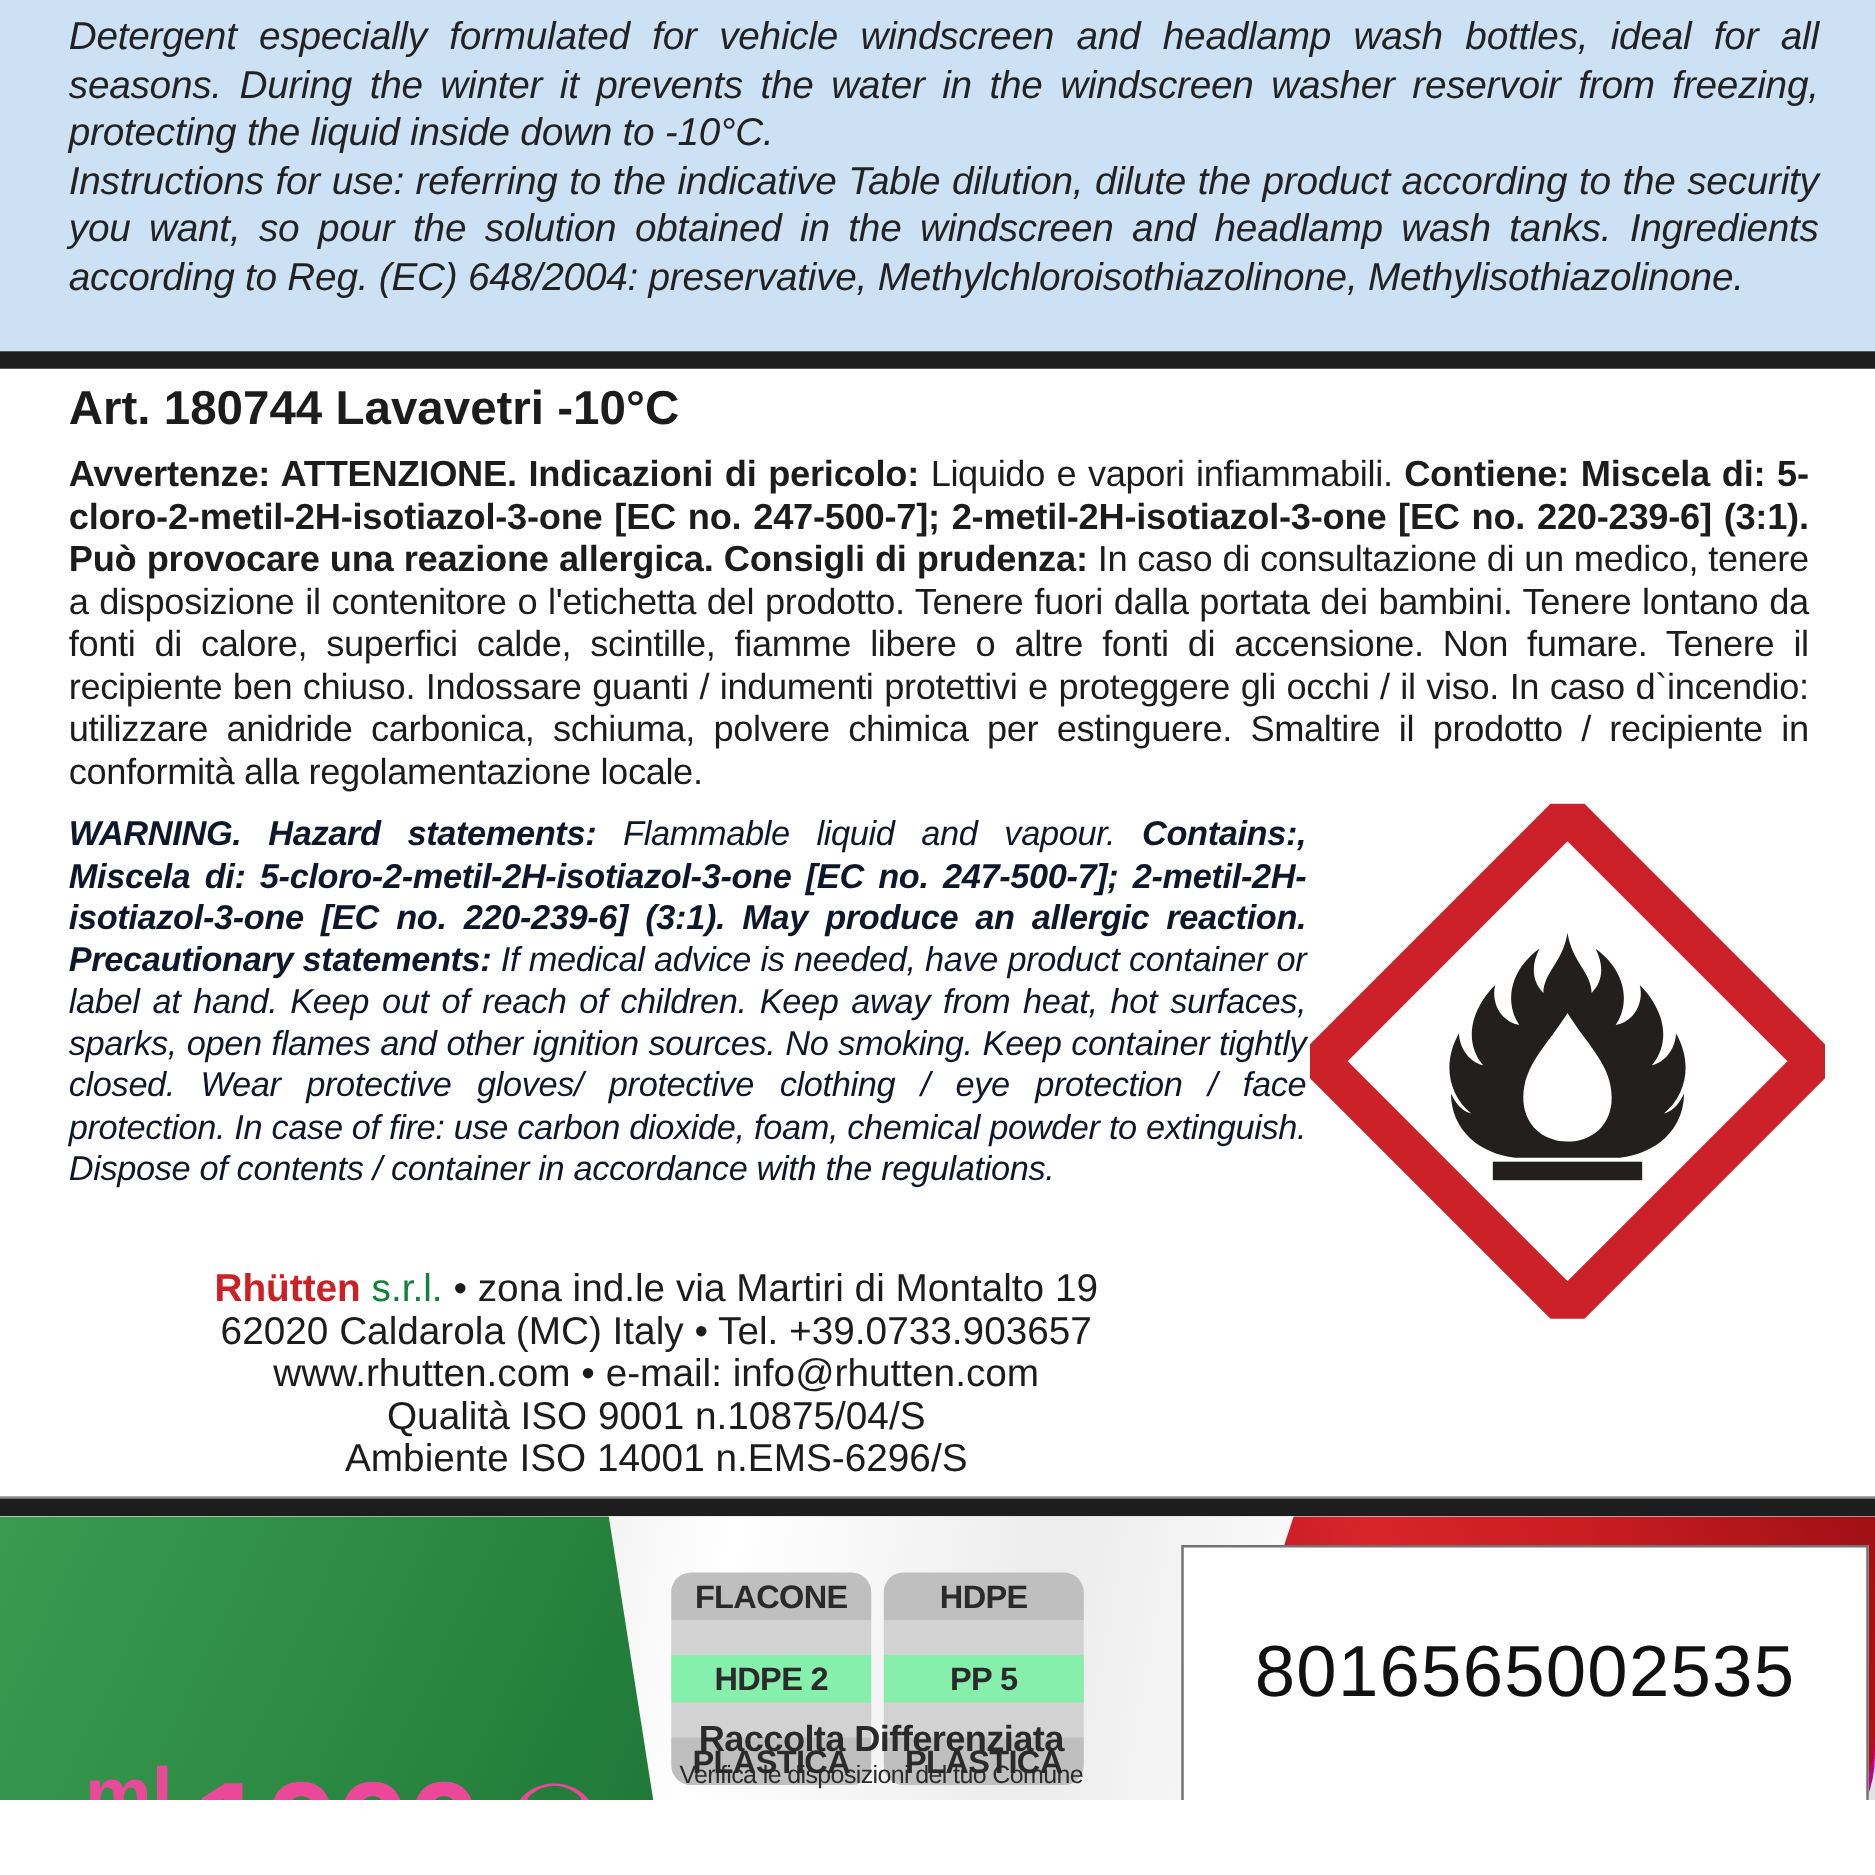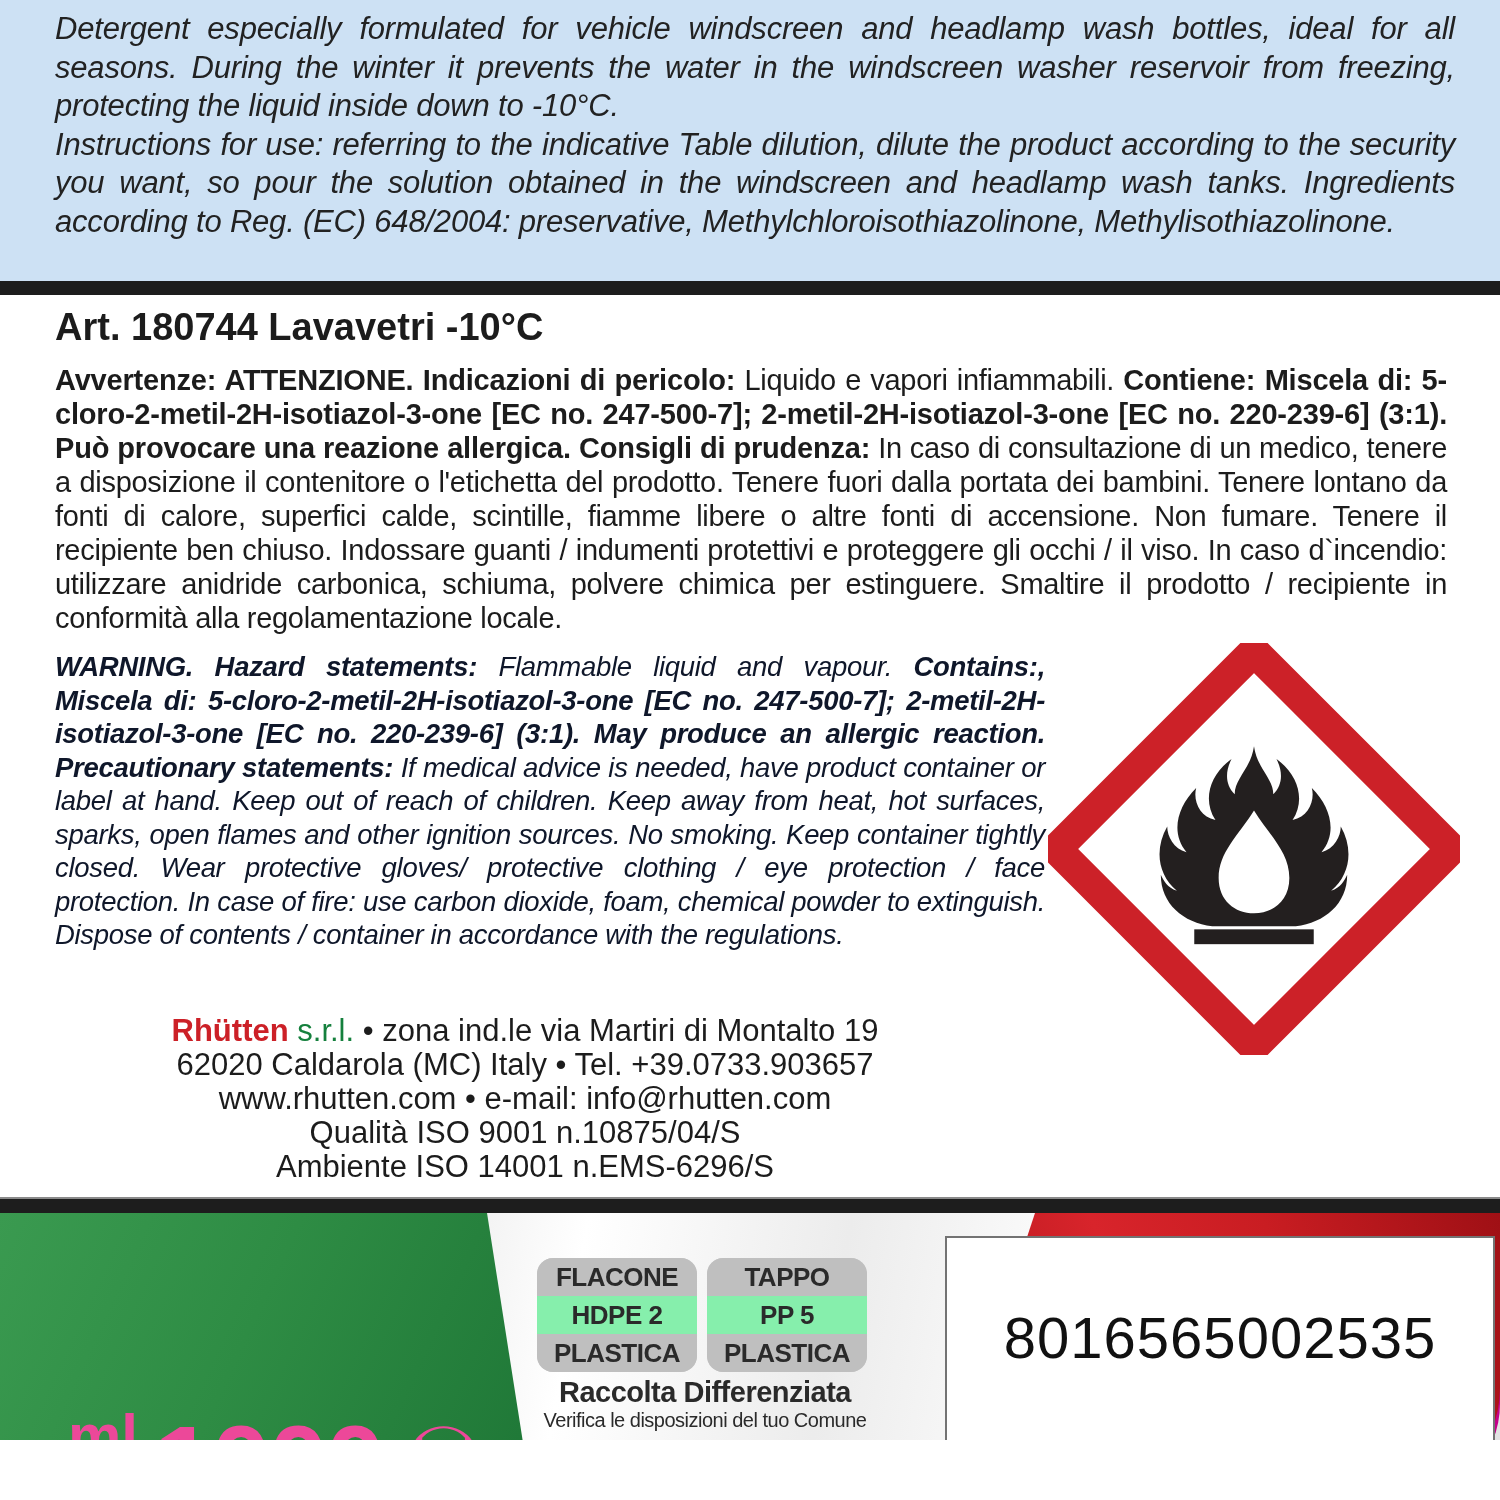--- a/index.html
+++ b/index.html
@@ -70,21 +70,21 @@
   .volume{
     position:absolute;left:68px;top:1401px;display:flex;align-items:flex-start;color:#ec4899;
   }
   .volume .unit{font-size:60px;font-weight:bold;margin-right:16px;}
   .volume .value{font-size:108px;font-weight:bold;letter-spacing:-3px;}
   .volume .emark{font-size:92px;font-weight:normal;margin-left:22px;font-family:"DejaVu Sans",sans-serif;}
   
   .recycling{position:absolute;left:537px;top:1258px;display:flex;gap:10px;}
   .recycle-col{
     width:160px;background:#d2d2d2;border-radius:16px;overflow:hidden;
-    display:flex;flex-direction:column;
+    display:flex;flex-direction:column;gap:28px;
   }
   .recycle-cell{
     height:38px;display:flex;align-items:center;justify-content:center;
     font-size:26px;font-weight:bold;color:#2a2a2a;letter-spacing:-0.5px;
   }
   .cell-dark{background:#bfbfbf;}
   .cell-light{background:#86efac;}
   .raccolta{
     position:absolute;left:520px;top:1376px;width:370px;text-align:center;
     font-size:29px;font-weight:bold;color:#2a2a2a;letter-spacing:-0.5px;
@@ -156,21 +156,21 @@
     <span class="emark">℮</span>
   </div>
 
   <div class="recycling">
     <div class="recycle-col">
       <div class="recycle-cell cell-dark">FLACONE</div>
       <div class="recycle-cell cell-light">HDPE 2</div>
       <div class="recycle-cell cell-dark">PLASTICA</div>
     </div>
     <div class="recycle-col">
-      <div class="recycle-cell cell-dark">TAPPO</div>
+      <div class="recycle-cell cell-dark">HDPE</div>
       <div class="recycle-cell cell-light">PP 5</div>
       <div class="recycle-cell cell-dark">PLASTICA</div>
     </div>
   </div>
   <div class="raccolta">Raccolta Differenziata</div>
   <div class="verifica">Verifica le disposizioni del tuo Comune</div>
 
   <div class="barcode-box">
     <span class="barcode-number">8016565002535</span>
   </div>

